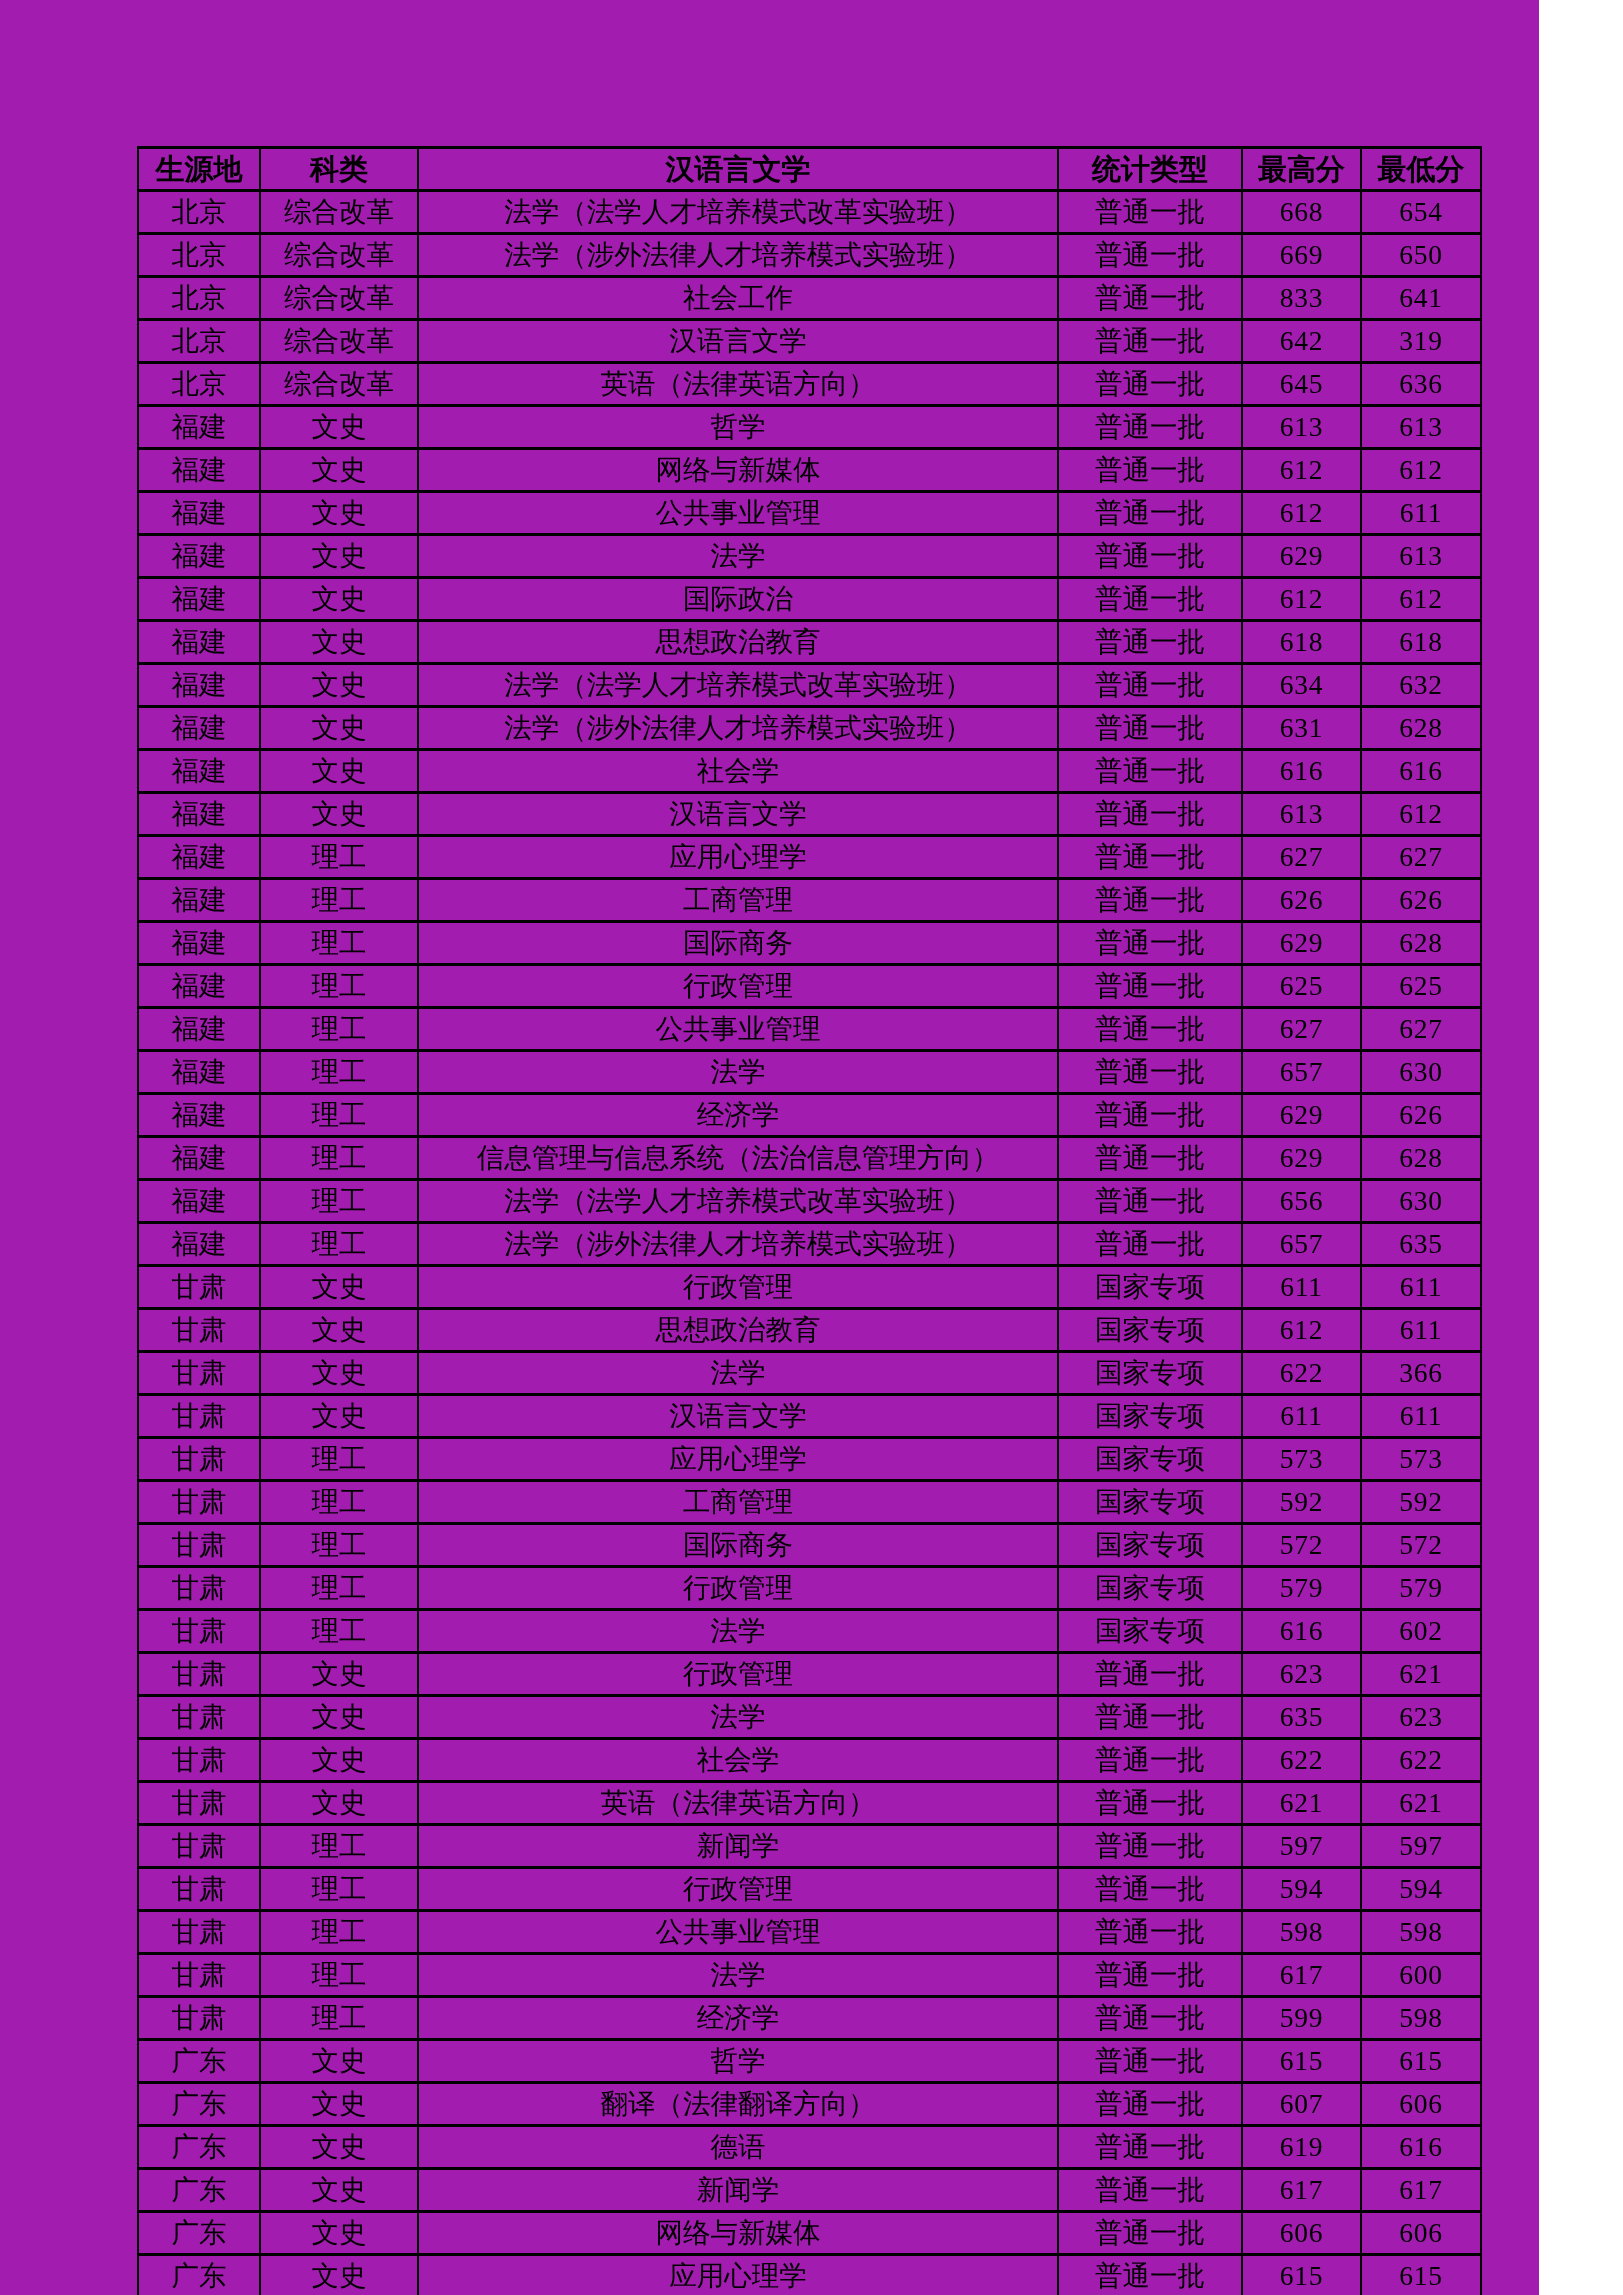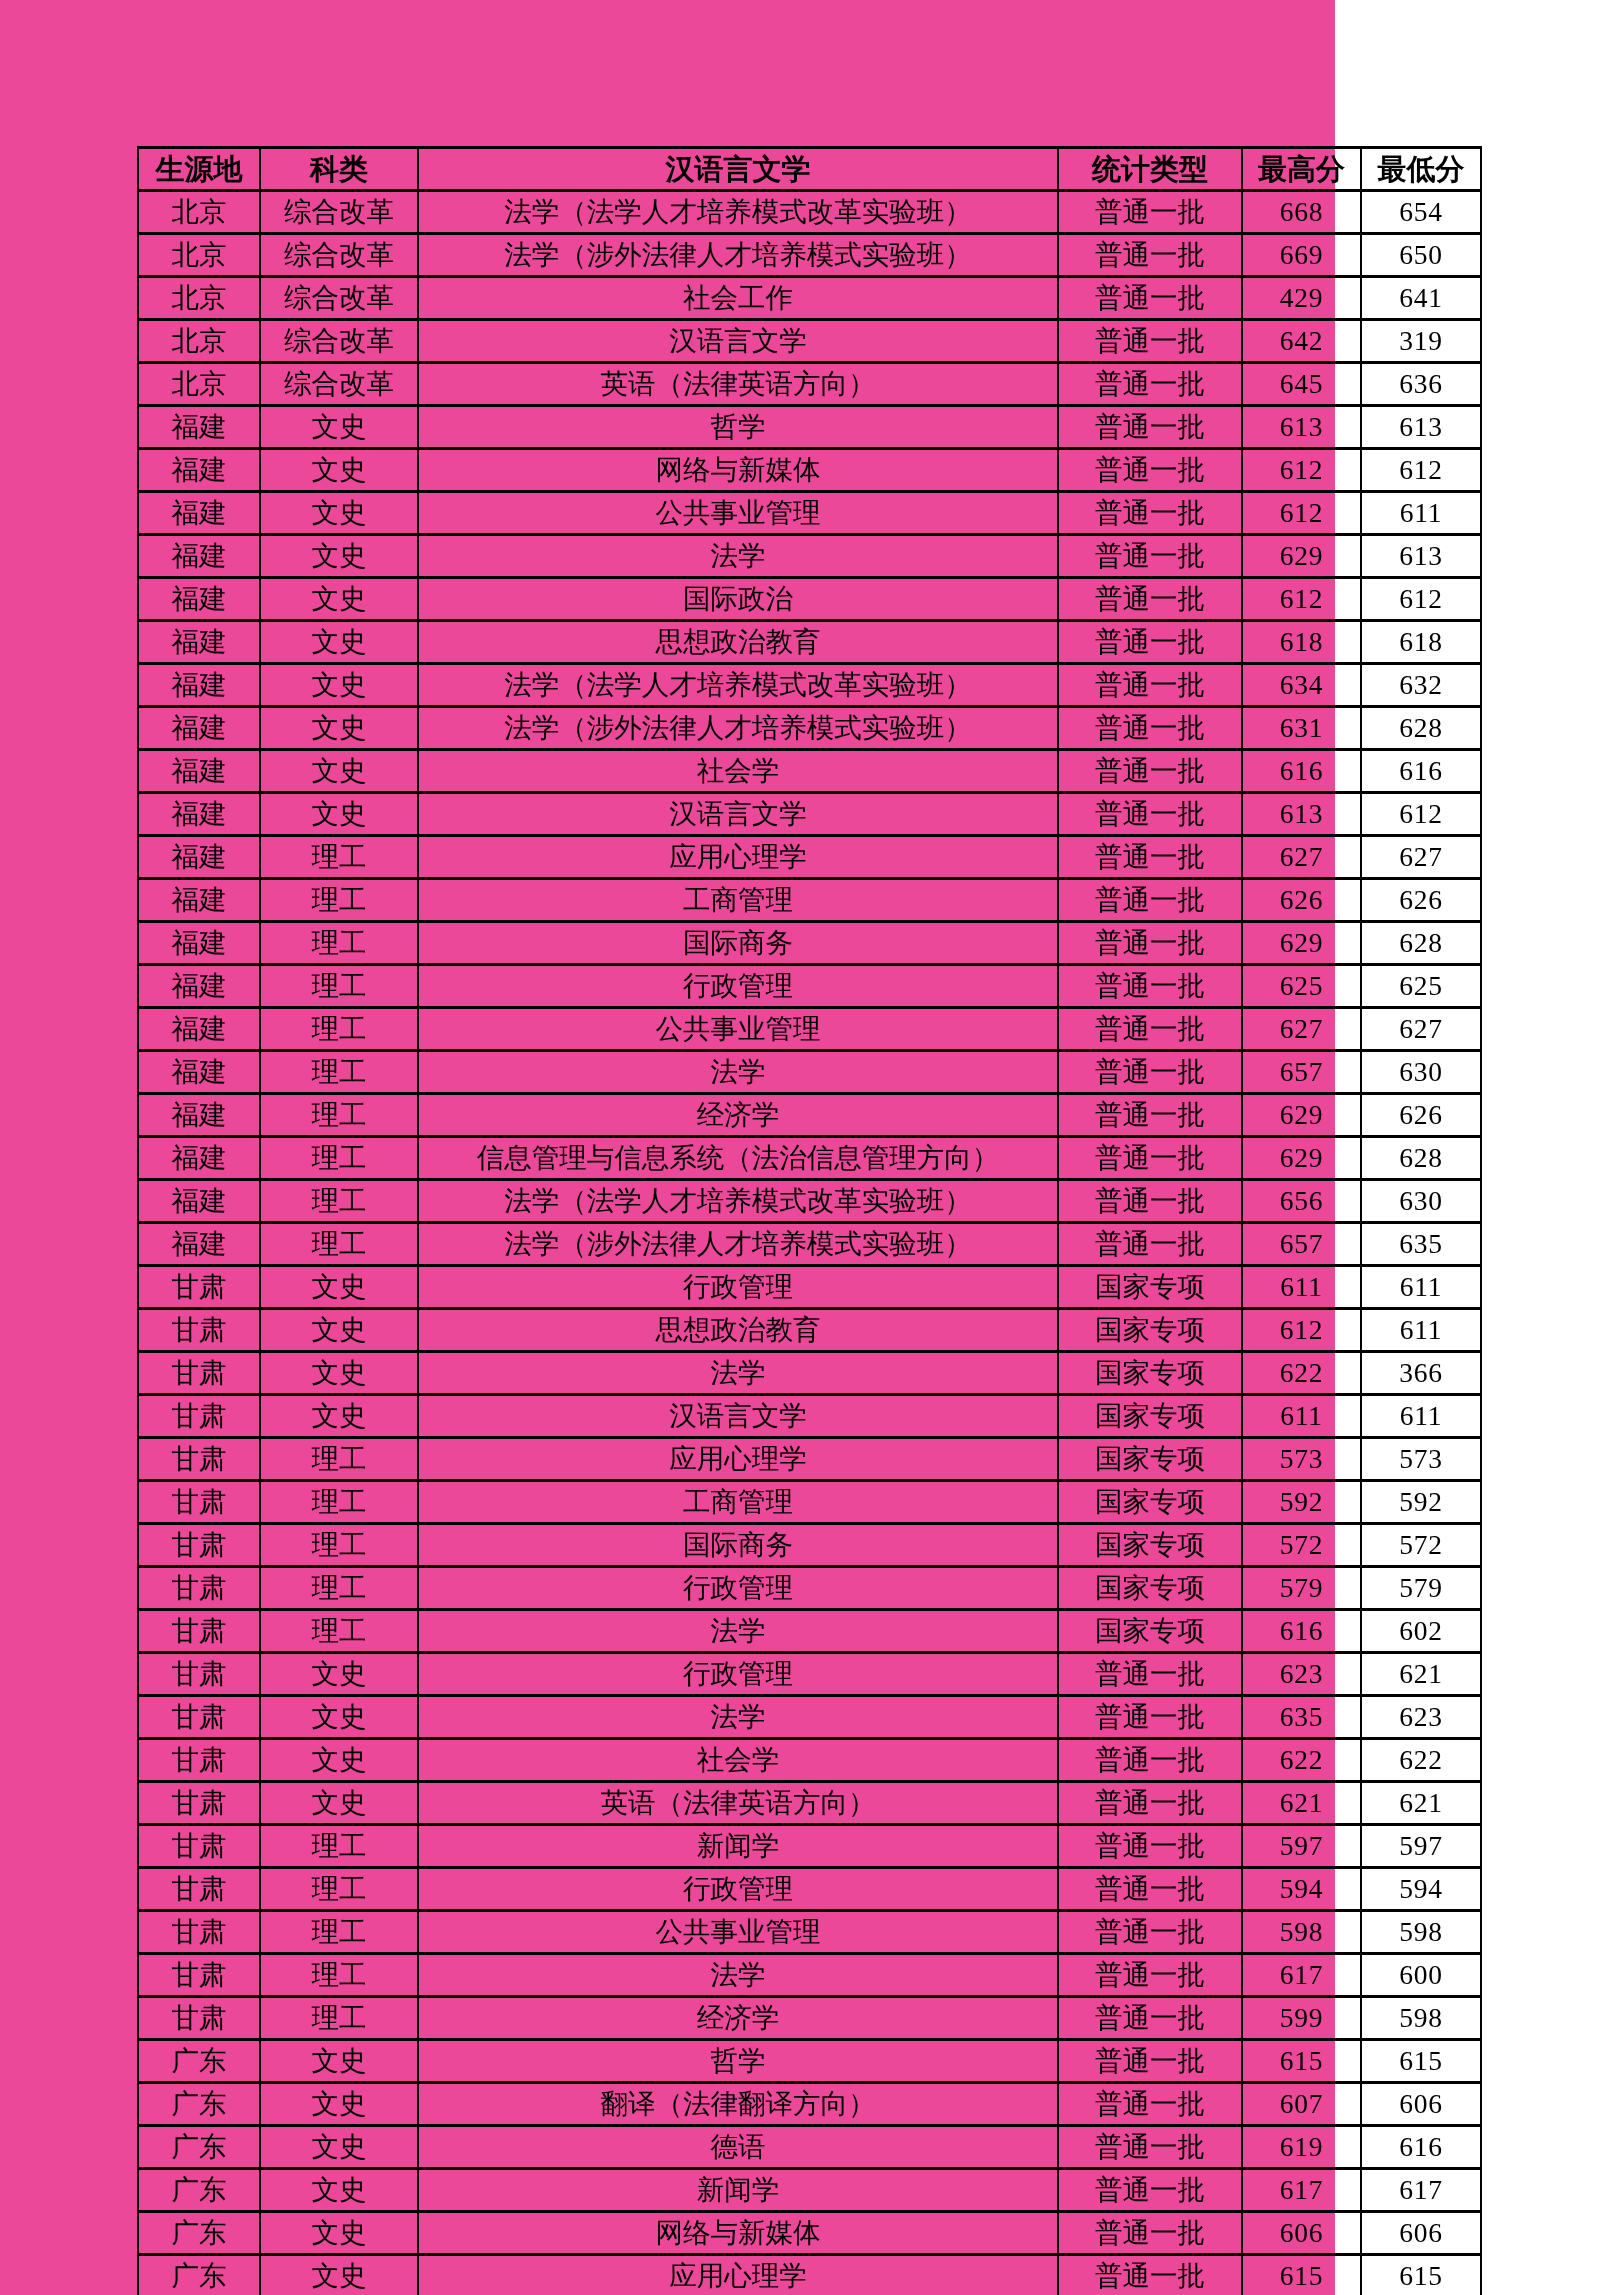--- a/index.html
+++ b/index.html
@@ -2,23 +2,23 @@
 <html style="font-size:10.5px"><head>
 <meta charset="utf-8">
 <style>
   html, body {
     margin: 0;
     padding: 0;
     background: #ffffff;
   }
   .page {
     position: relative;
-    width: 1335px;
+    width: 1539px;
     height: 2295px;
-    background: #ec4899;
+    background: #a21caf;
     font-family: "Liberation Serif", "DejaVu Serif", serif;
     color: #000000;
   }
   table.score-table {
     position: absolute;
     left: 137px;
     top: 146px;
     width: 1343px;
     border-collapse: collapse;
     table-layout: fixed;
@@ -97,21 +97,21 @@
           <td>法学（涉外法律人才培养模式实验班）</td>
           <td>普通一批</td>
           <td class="num">669</td>
           <td class="num">650</td>
         </tr>
         <tr>
           <td>北京</td>
           <td>综合改革</td>
           <td>社会工作</td>
           <td>普通一批</td>
-          <td class="num">429</td>
+          <td class="num">833</td>
           <td class="num">641</td>
         </tr>
         <tr>
           <td>北京</td>
           <td>综合改革</td>
           <td>汉语言文学</td>
           <td>普通一批</td>
           <td class="num">642</td>
           <td class="num">319</td>
         </tr>

